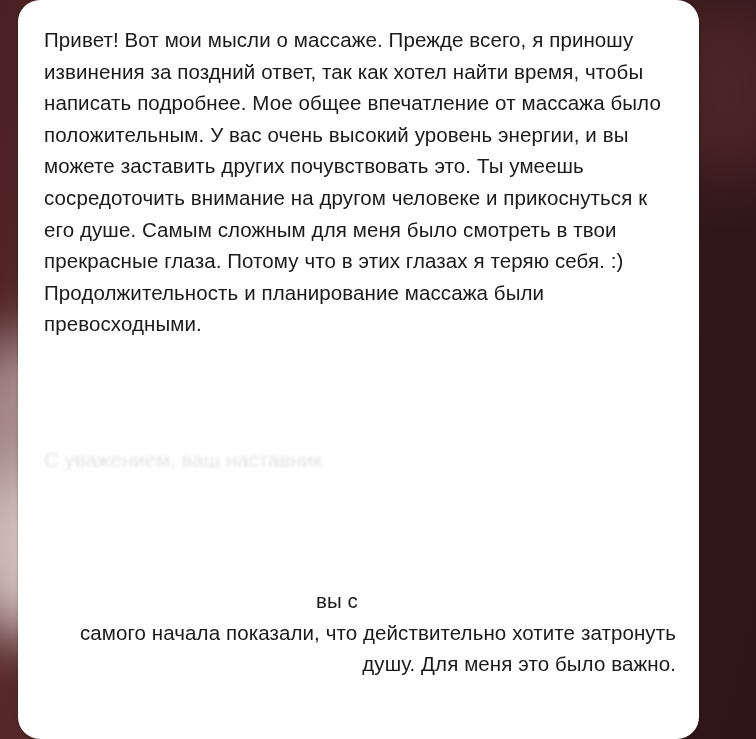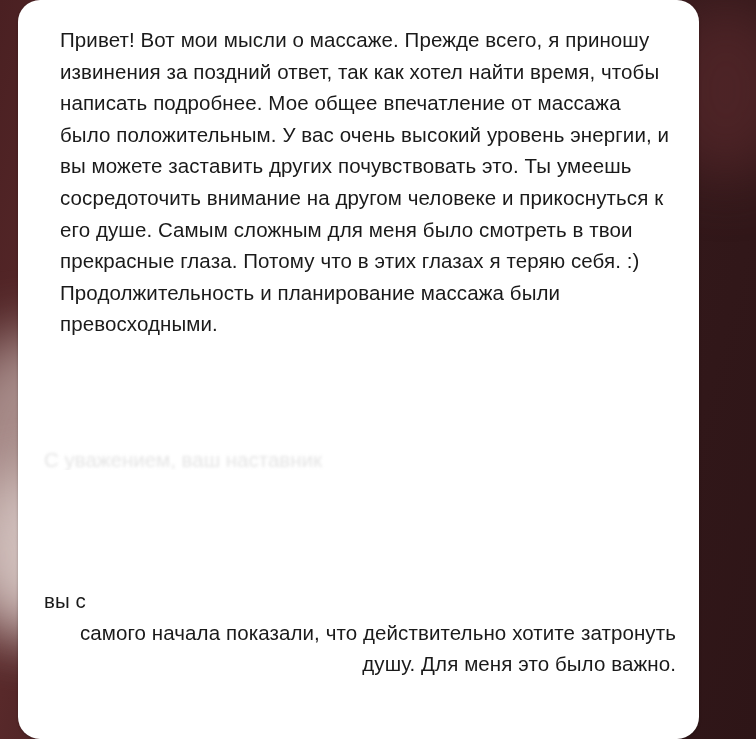--- a/index.html
+++ b/index.html
@@ -57,21 +57,20 @@
     height: 739px;
     background: #ffffff;
     border-radius: 22px;
     box-shadow: 0 1px 3px rgba(0,0,0,0.25);
   }
   .bubble-inner {
     position: absolute;
     left: 0; top: 0; right: 0; bottom: 0;
     padding: 24px 26px 0 26px;
     box-sizing: border-box;
-    margin-left: 16px;
   }
   .msg-text {
     font-size: 20.5px;
     line-height: 31.6px;
     color: #1a1a1a;
     letter-spacing: 0.1px;
     white-space: pre-wrap;
     word-wrap: break-word;
   }
   
@@ -100,21 +99,21 @@
     left: 26px;
     top: 585px;
     width: 632px;
     font-size: 20.5px;
     line-height: 31.6px;
     color: #1a1a1a;
     letter-spacing: 0.1px;
   }
   .tail-fragment {
     display: block;
-    text-align: left;
+    text-align: center;
     padding-right: 46px;
   }
   .tail-rest {
     display: block;
     white-space: pre-wrap;
     text-align: right;
   }
 </style>
 </head>
 <body>

